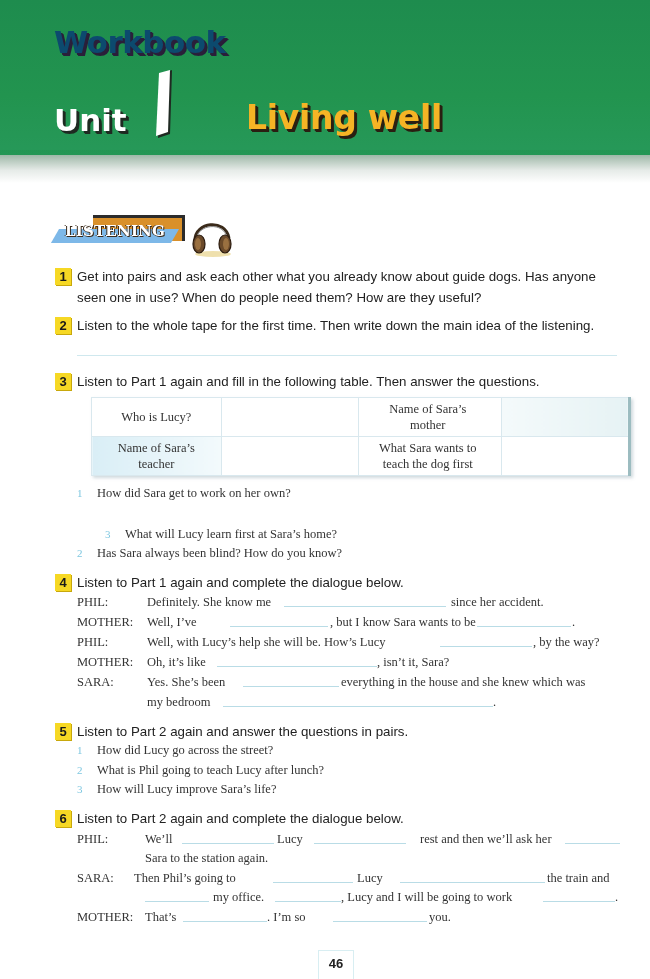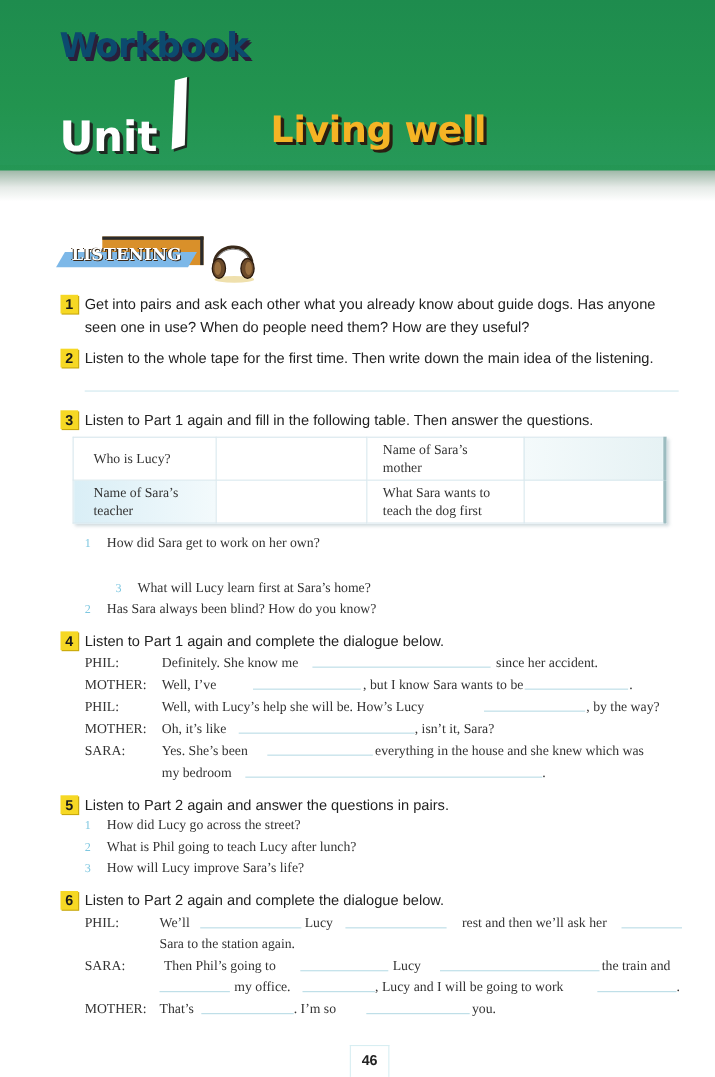--- a/index.html
+++ b/index.html
@@ -20,21 +20,21 @@
       background: linear-gradient(180deg, #9fb8a8 0%, #e6ebe8 55%, #ffffff 100%);
     }
     .wb-title {
       position: absolute; left: 54px; top: 24px;
       font-family: "DejaVu Sans", sans-serif; font-weight: 900; font-size: 31px; letter-spacing: -0.5px;
       color: #0c4a6e;
       text-shadow: 2px 2px 0 #2a1f3a, 3px 3px 0 #2a1f3a;
     }
     .unit-label {
       position: absolute; left: 54px; top: 102px;
-      font-family: "DejaVu Sans", sans-serif; font-weight: 900; font-size: 38px;
+      font-family: "DejaVu Sans", sans-serif; font-weight: 900; font-size: 31px;
       color: #ffffff;
       text-shadow: 2px 2px 0 #1f2a22, 3px 3px 0 #1f2a22;
     }
     .unit-num {
       position: absolute; left: 152px; top: 70px; width: 24px; height: 72px;
     }
     .unit-title {
       position: absolute; left: 246px; top: 98px;
       font-family: "DejaVu Sans", sans-serif; font-weight: 900; font-size: 33px; letter-spacing: -0.3px;
       color: #f5b425;
@@ -59,23 +59,24 @@
       background: #f6d824; color: #1a1a1a; font-weight: bold; font-size: 13px;
       box-shadow: 1px 1px 0 #c8a80c;
       margin-right: 6px; vertical-align: top; margin-top: 2px;
     }
     .q-text { display: inline-block; vertical-align: top; width: 550px; }
 
     .answer-line { position: absolute; left: 77px; top: 355px; width: 540px; height: 1px; background: #cfe8ee; }
 
     
     .tbl {
-      position: absolute; left: 66px; top: 397px; width: 540px; height: 78px;
+      position: absolute; left: 91px; top: 397px; width: 540px; height: 78px;
       border-collapse: collapse; font-family: "Liberation Serif", serif; font-size: 12.5px; color: #333;
       box-shadow: 2px 2px 3px rgba(120,150,160,0.35);
+      text-align: center;
     }
     .tbl td { border: 1px solid #d9e8ee; vertical-align: middle; padding: 2px 18px; line-height: 16px; }
     .tbl tr:first-child td { height: 39px; }
     .tbl tr:last-child td { height: 39px; }
     .tbl .c1 { width: 130px; }
     .tbl .c2 { width: 138px; }
     .tbl .c3 { width: 143px; padding-left: 14px; }
     .tbl .c4 { width: 129px; border-right: 3px solid #9cbcc0; }
     .tbl .bg-tl { background: linear-gradient(90deg,#ffffff 0%, #ffffff 100%); }
     .tbl .bg-bl { background: linear-gradient(90deg,#d9eef6 0%, #f3fafc 100%); }
@@ -225,21 +226,21 @@
   <span style="position:absolute;left:343px;">rest and then we’ll ask her</span>
   <span class="blank" style="position:absolute;left:488px;top:0;width:55px;"></span>
 </div>
 
 <div class="dlg" style="top:851px;">
   <span style="position:absolute;left:68px;">Sara to the station again.</span>
 </div>
 
 <div class="dlg" style="top:871px;">
   <span class="spk">SARA:</span>
-  <span style="position:absolute;left:72px;">Then Phil’s going to</span>
+  <span style="position:absolute;left:57px;">Then Phil’s going to</span>
   <span class="blank" style="position:absolute;left:196px;top:0;width:80px;"></span>
   <span style="position:absolute;left:280px;">Lucy</span>
   <span class="blank" style="position:absolute;left:323px;top:0;width:145px;"></span>
   <span style="position:absolute;left:470px;">the train and</span>
 </div>
 
 <div class="dlg" style="top:890px;">
   <span class="blank" style="position:absolute;left:68px;top:0;width:64px;"></span>
   <span style="position:absolute;left:136px;">my office.</span>
   <span class="blank" style="position:absolute;left:198px;top:0;width:66px;"></span>

